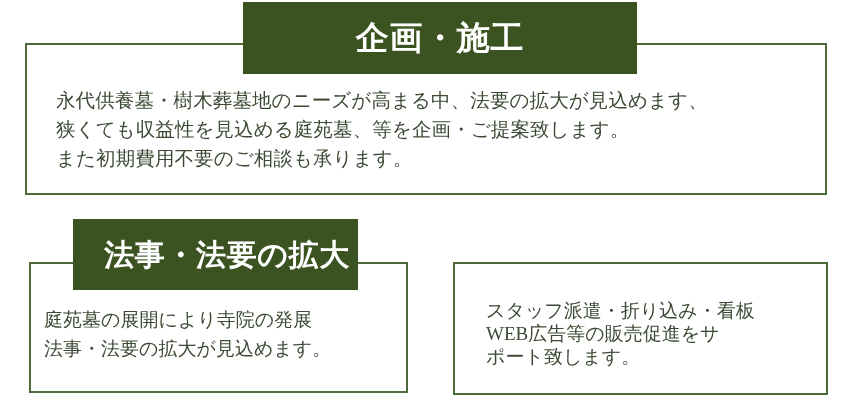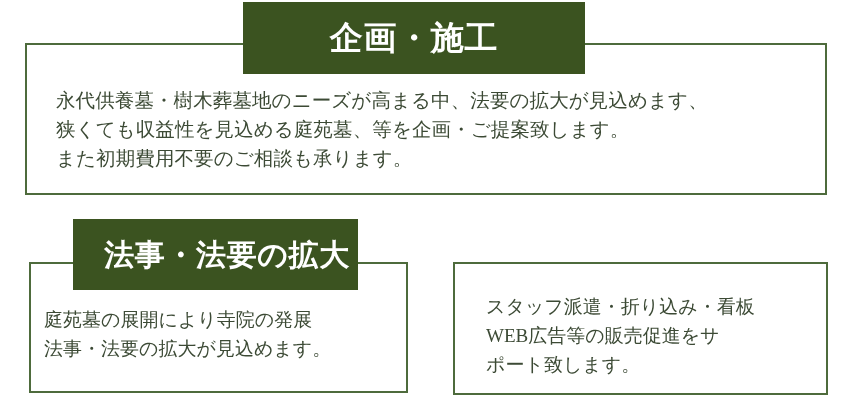--- a/index.html
+++ b/index.html
@@ -46,21 +46,21 @@
   }
   .banner-text {
     color: #ffffff;
     font-family: "Liberation Serif", "DejaVu Serif", serif;
     font-weight: 700;
     letter-spacing: 0.02em;
     line-height: 1;
     white-space: nowrap;
   }
 
-  #top-banner    { left: 243px; top: 2px;   width: 342px; height: 72px; }
+  #top-banner    { left: 243px; top: 2px;   width: 394px; height: 72px; }
   #top-banner .banner-text { font-size: 33px; }
 
   #left-banner   { left: 73px;  top: 219px; width: 285px; height: 71px; }
   #left-banner .banner-text { font-size: 30px; margin-left: 23px; }
 
   #right-banner  { left: 500px; top: 219px; width: 284px; height: 71px; }
   #right-banner .banner-text { font-size: 30px; }
 
   
   .card-body {
@@ -83,24 +83,24 @@
   #left-body {
     left: 44px;
     top: 305px;
     width: 350px;
     font-size: 19px;
     line-height: 29px;
   }
 
   #right-body {
     left: 486px;
-    top: 292px;
+    top: 299px;
     width: 340px;
     font-size: 19px;
-    line-height: 29px;
+    line-height: 23px;
   }
 </style>
 </head>
 <body>
 
 <div id="stage">
 
   <div id="top-card-frame" class="card-frame"></div>
 
   <div id="top-banner" class="banner">

